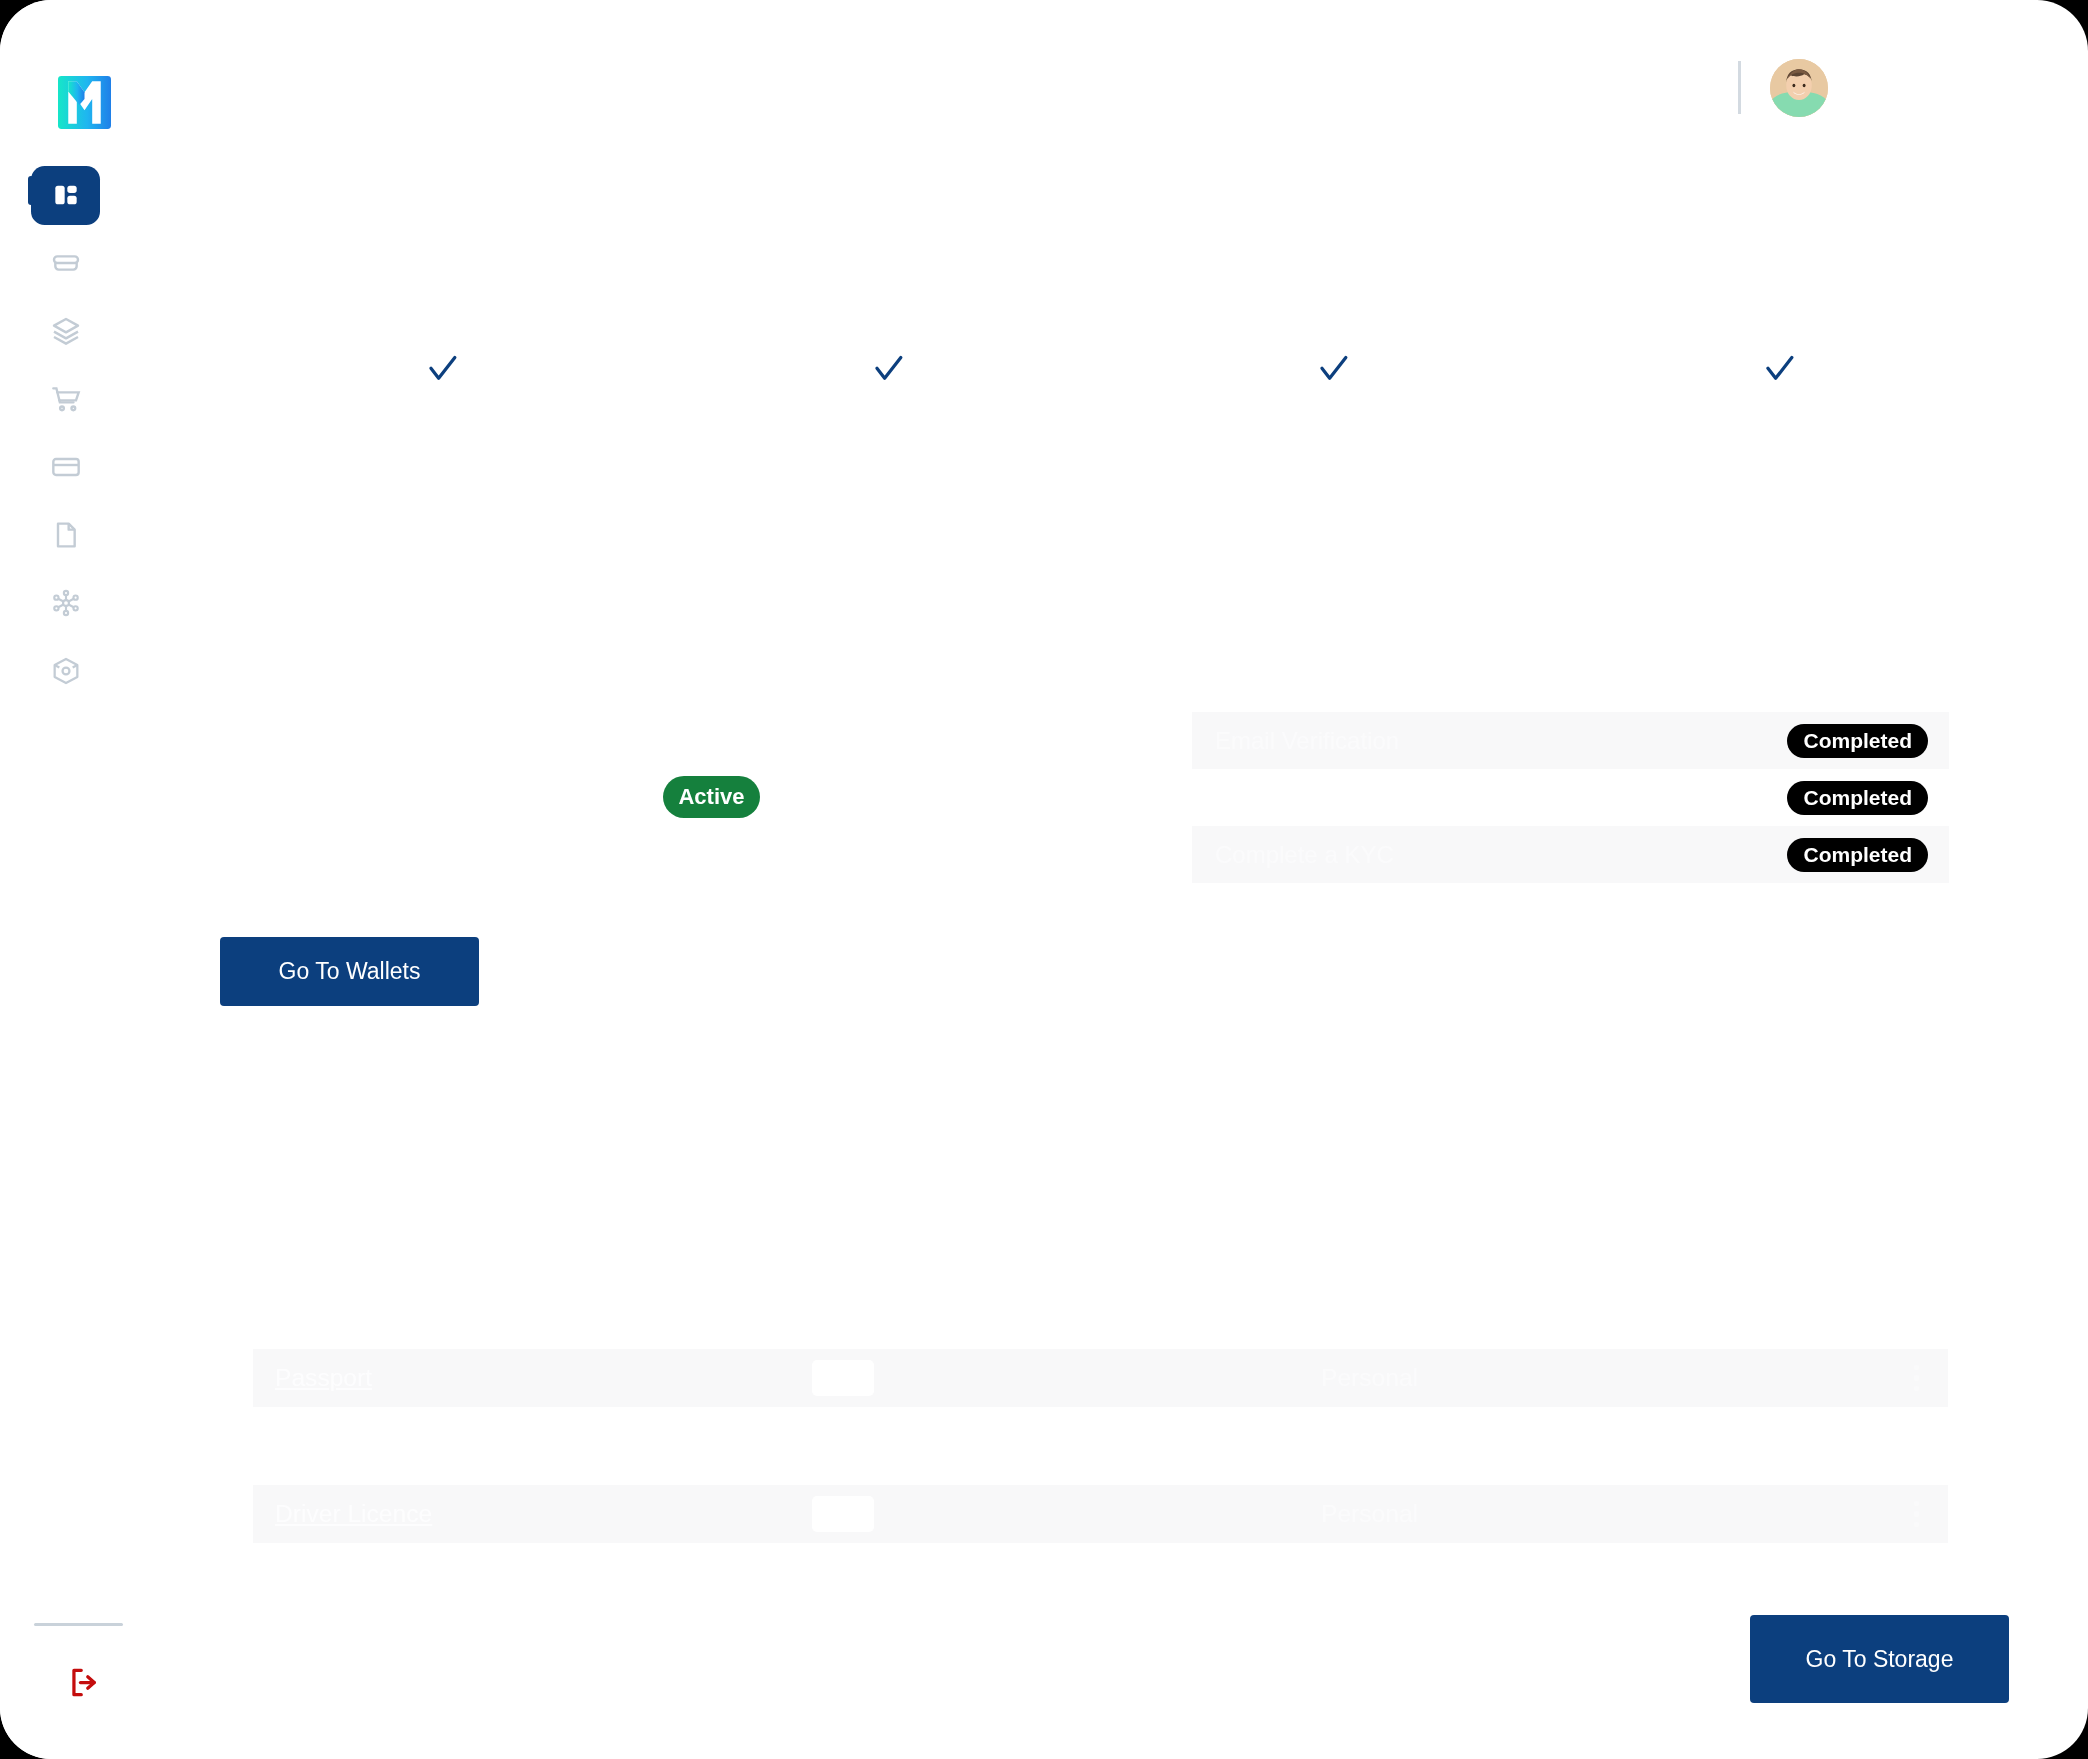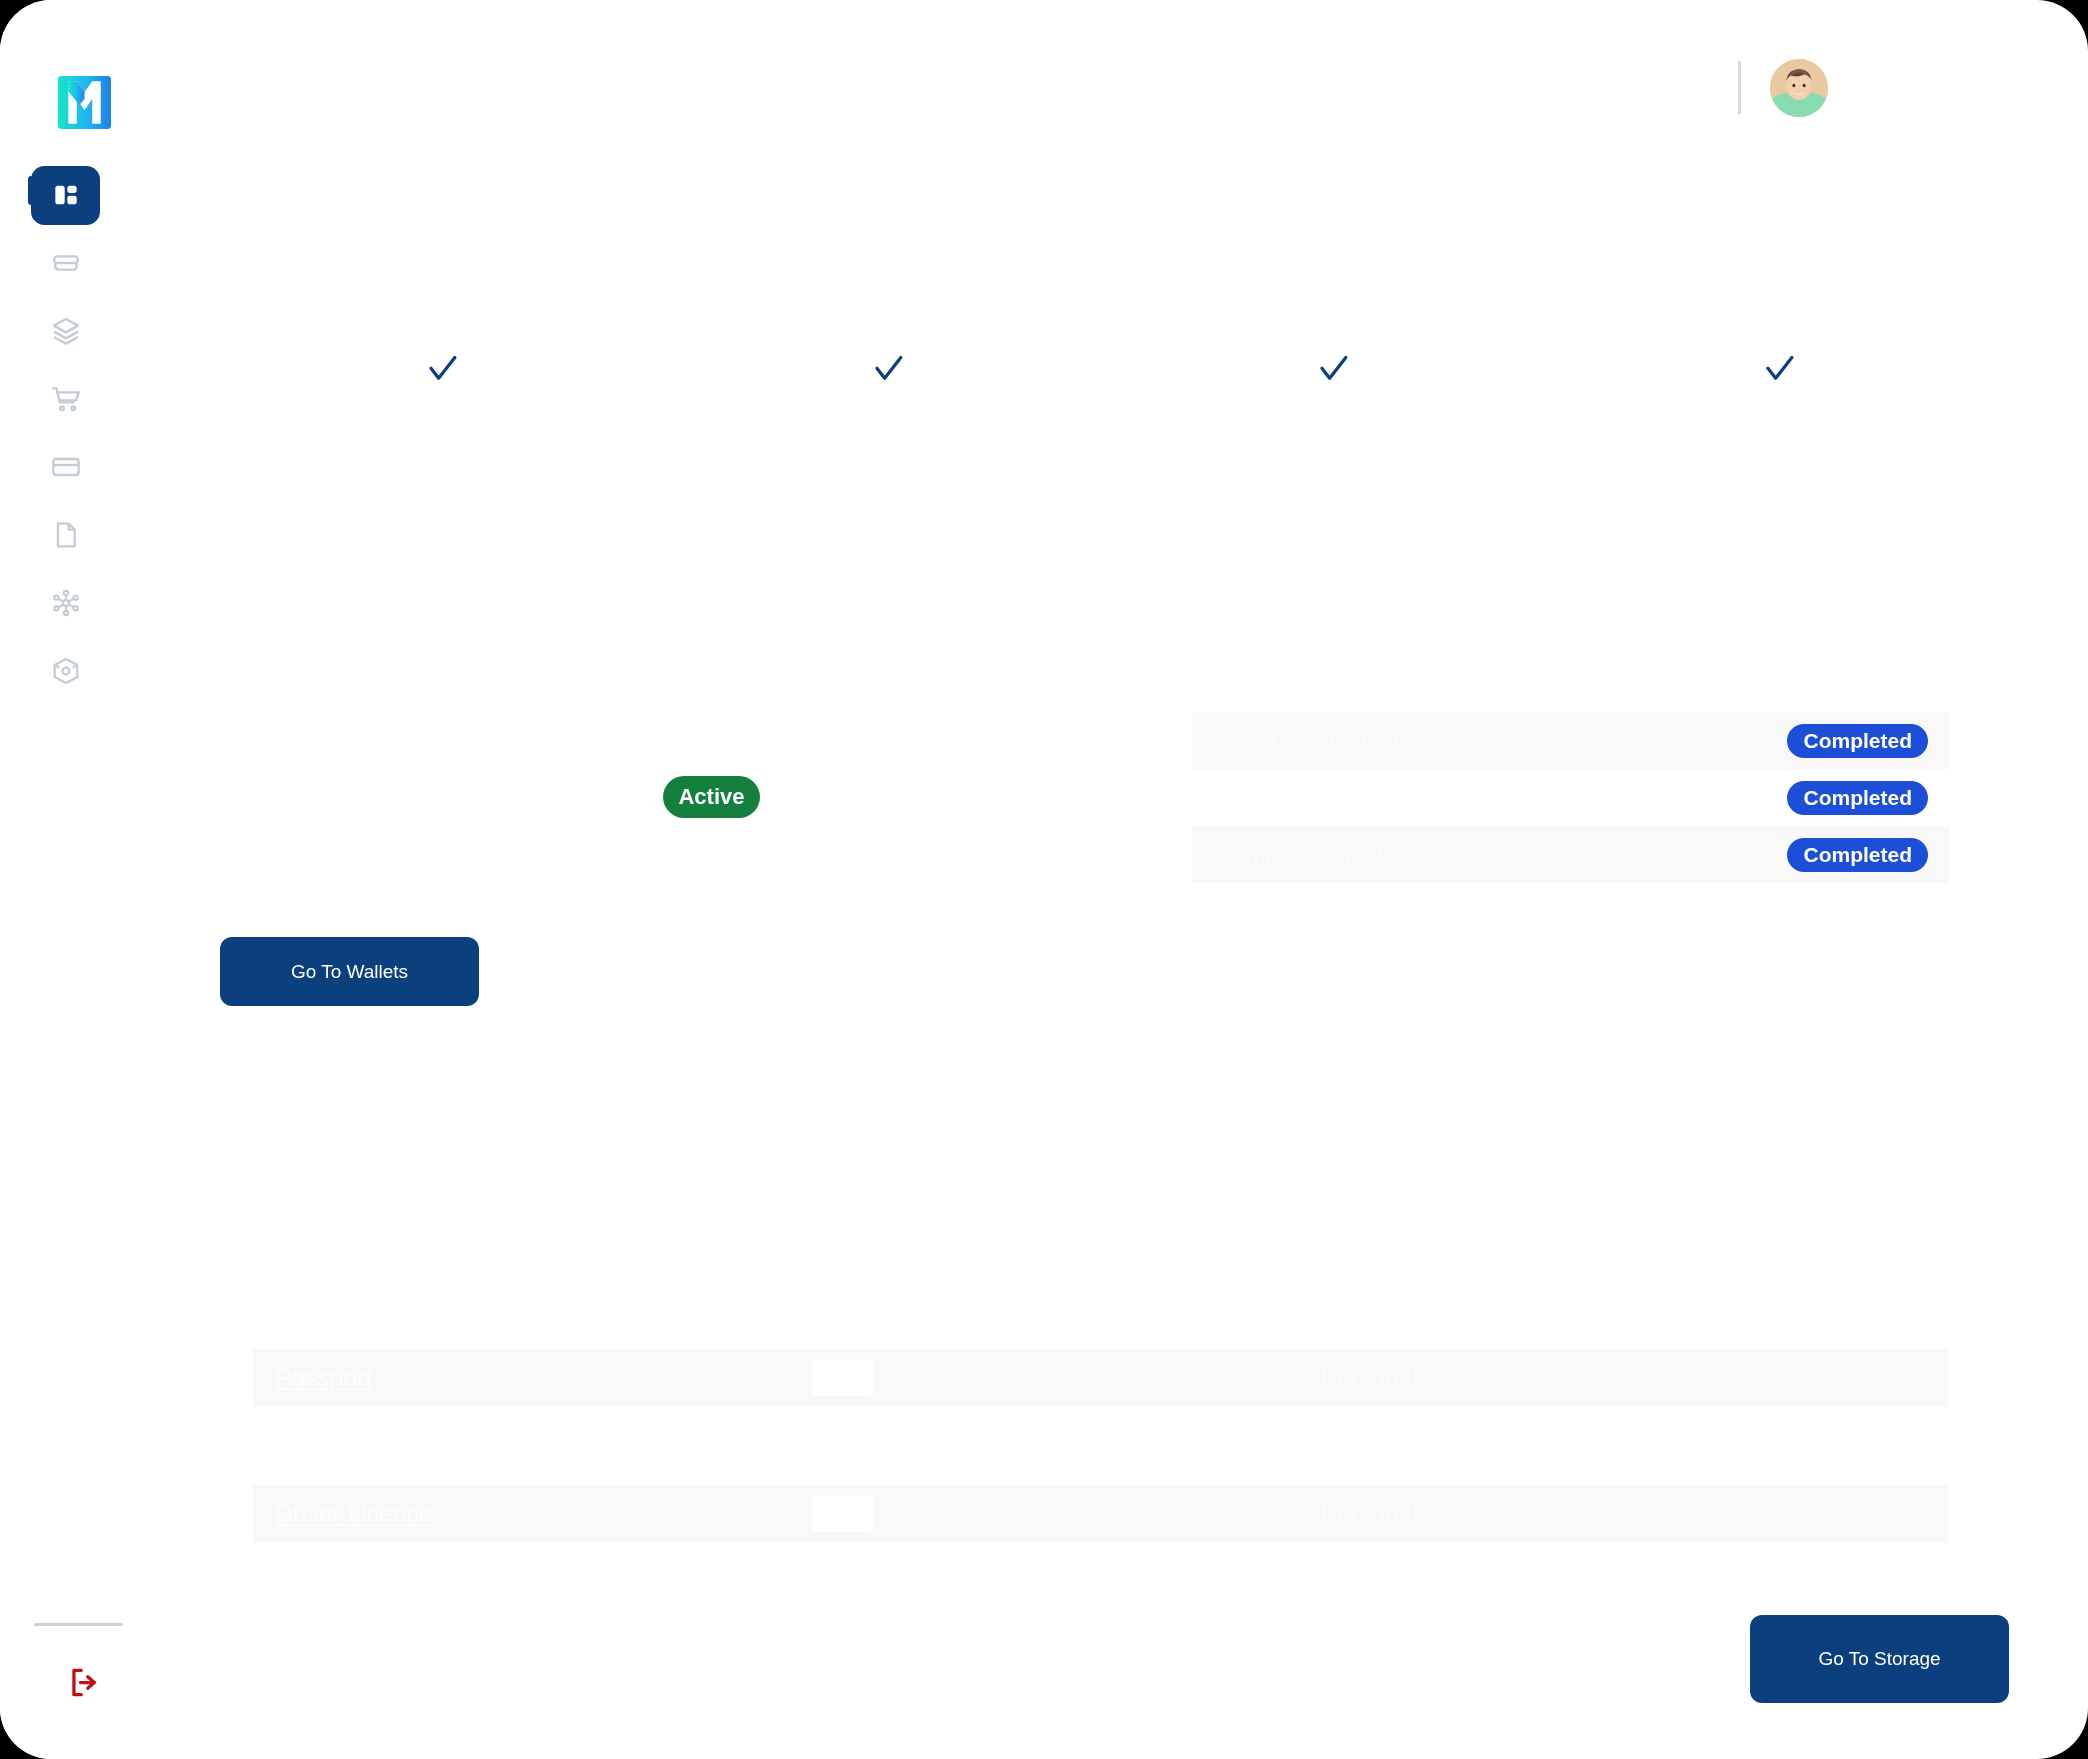--- a/index.html
+++ b/index.html
@@ -159,23 +159,23 @@
     background: #15803d;
     font-size: 22px;
   }
 
   
   .btn-primary {
     position: absolute;
     background: #0c3f7e;
     color: #ffffff;
     border: none;
-    border-radius: 12px;
+    border-radius: 4px;
     font-family: "Liberation Sans", sans-serif;
-    font-size: 19px;
+    font-size: 23px;
     font-weight: 500;
     cursor: pointer;
     display: flex;
     align-items: center;
     justify-content: center;
   }
   .btn-wallets {
     left: 220px;
     top: 937px;
     width: 259px;
@@ -208,21 +208,21 @@
   .checklist-label {
     font-size: 24px;
     color: #fbfbfc;
     white-space: nowrap;
   }
   .badge-completed {
     position: relative;
     left: 0; top: 0;
     min-width: 129px;
     height: 34px;
-    background: #1d4ed8;
+    background: #000000;
     font-size: 21px;
     padding: 0 16px;
     box-sizing: border-box;
   }
 
   
   .doc-table {
     position: absolute;
     left: 253px;
     top: 1349px;

